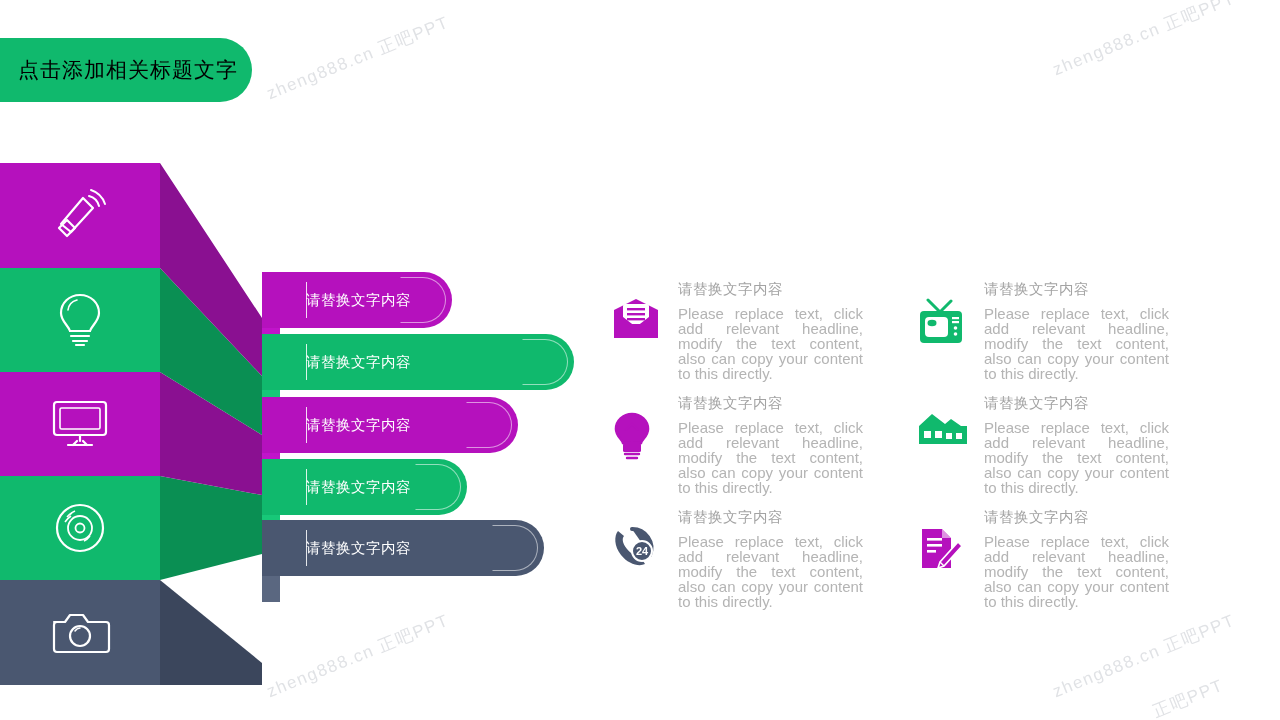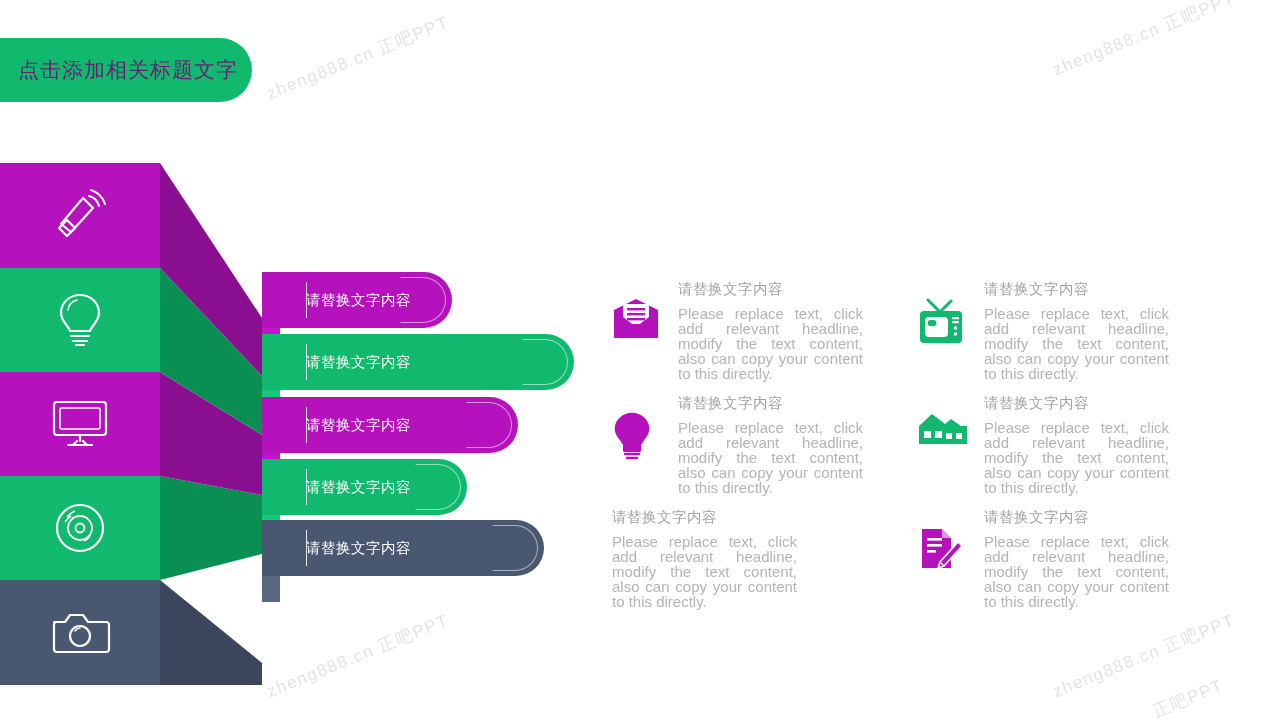--- a/index.html
+++ b/index.html
@@ -12,21 +12,21 @@
 
   
   #title-banner{
     position:absolute; left:-20px; top:38px;
     width:272px; height:64px;
     background:#10b96d;
     border-radius:0 34px 34px 0;
     display:flex; align-items:center;
   }
   #title-banner .title-text{
-    color:#701a75;
+    color:#000000;
     font-size:21px;
     letter-spacing:1px;
     margin-left:38px;
     white-space:nowrap;
   }
 
   
   #stack{ position:absolute; left:0; top:163px; width:280px; height:522px; }
   #stack svg{ display:block; }
   .stack-face-icon{
@@ -265,20 +265,28 @@
         <rect x="38" y="21" width="6" height="6" fill="#ffffff"></rect>
       </svg>
     </div>
     <div class="feature-body">
       <div class="feature-head">请替换文字内容</div>
       <div class="feature-desc">Please replace text, click add relevant headline, modify the text content, also can copy your content to this directly.</div>
     </div>
   </div>
 
   <div class="feature">
+    <div class="feature-icon">
+      <svg width="46" height="44" viewBox="0 0 46 44" fill="#4a5770">
+        <path d="M6 5 C2 10 2 20 9 29 C16 38 27 41 33 38 L28 30 C25 31 20 29 15 23 C10 17 10 12 12 10 Z"></path>
+        <path d="M20 3 a19 19 0 0 1 18 26" stroke="#4a5770" stroke-width="4" fill="#4a5770" stroke-linecap="round"></path>
+        <circle cx="30" cy="25" r="10" fill="#4a5770" stroke="#ffffff" stroke-width="2"></circle>
+        <text x="30" y="29" font-family="Liberation Sans, sans-serif" font-size="11" font-weight="bold" fill="#ffffff" text-anchor="middle">24</text>
+      </svg>
+    </div>
     <div class="feature-body">
       <div class="feature-head">请替换文字内容</div>
       <div class="feature-desc">Please replace text, click add relevant headline, modify the text content, also can copy your content to this directly.</div>
     </div>
   </div>
 
   <div class="feature">
     <div class="feature-icon">
       <svg width="46" height="46" viewBox="0 0 46 46" fill="#b511bd">
         <path d="M4 3 h20 l9 9 v30 h-29 Z"></path>

